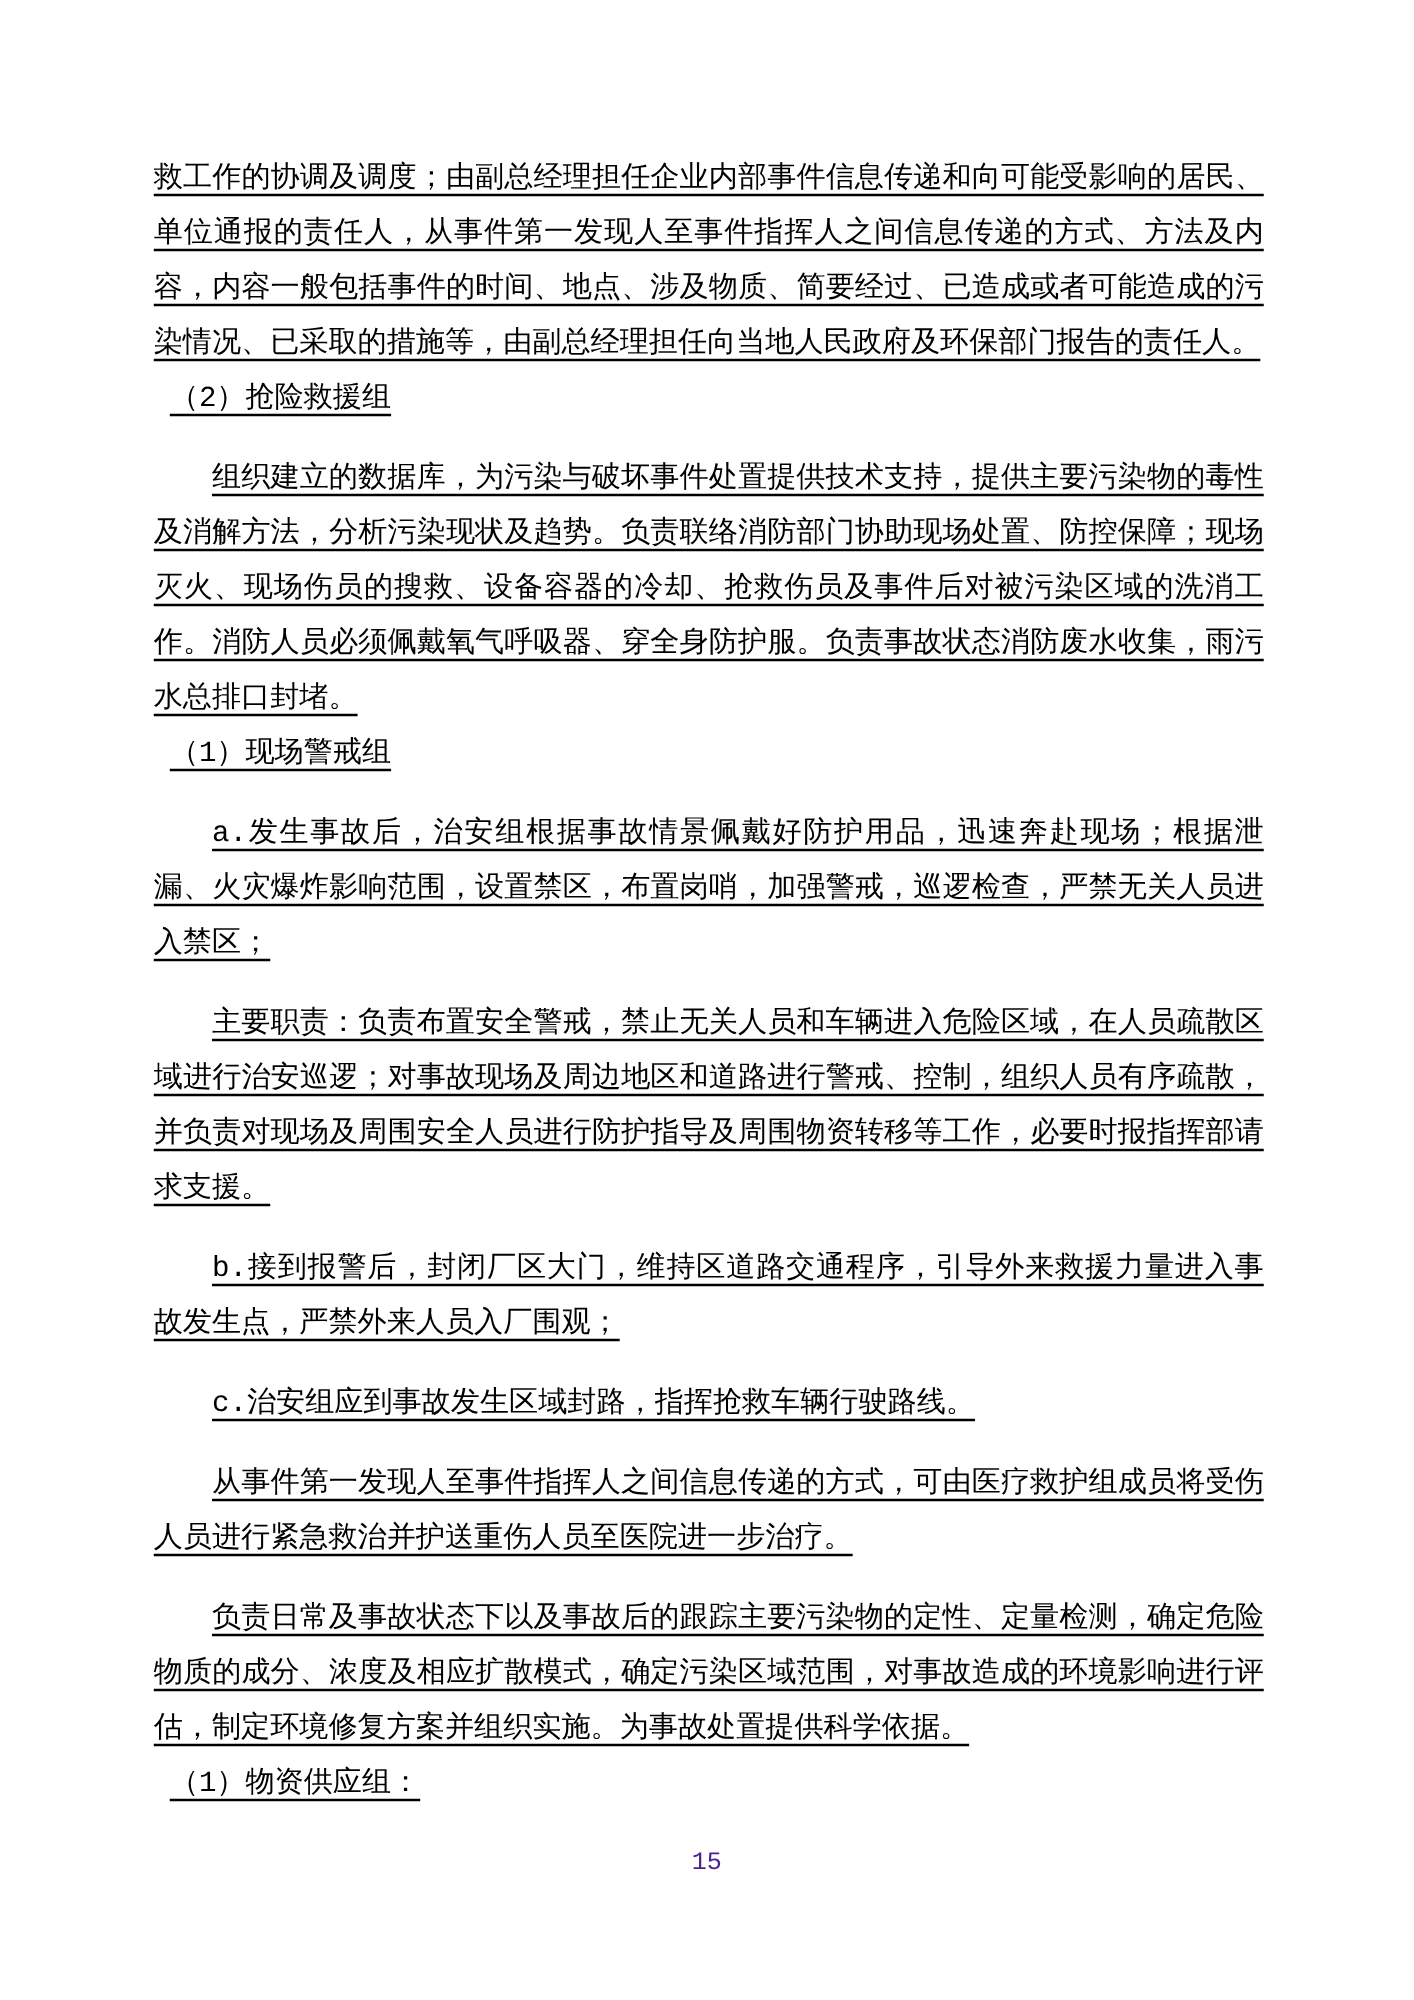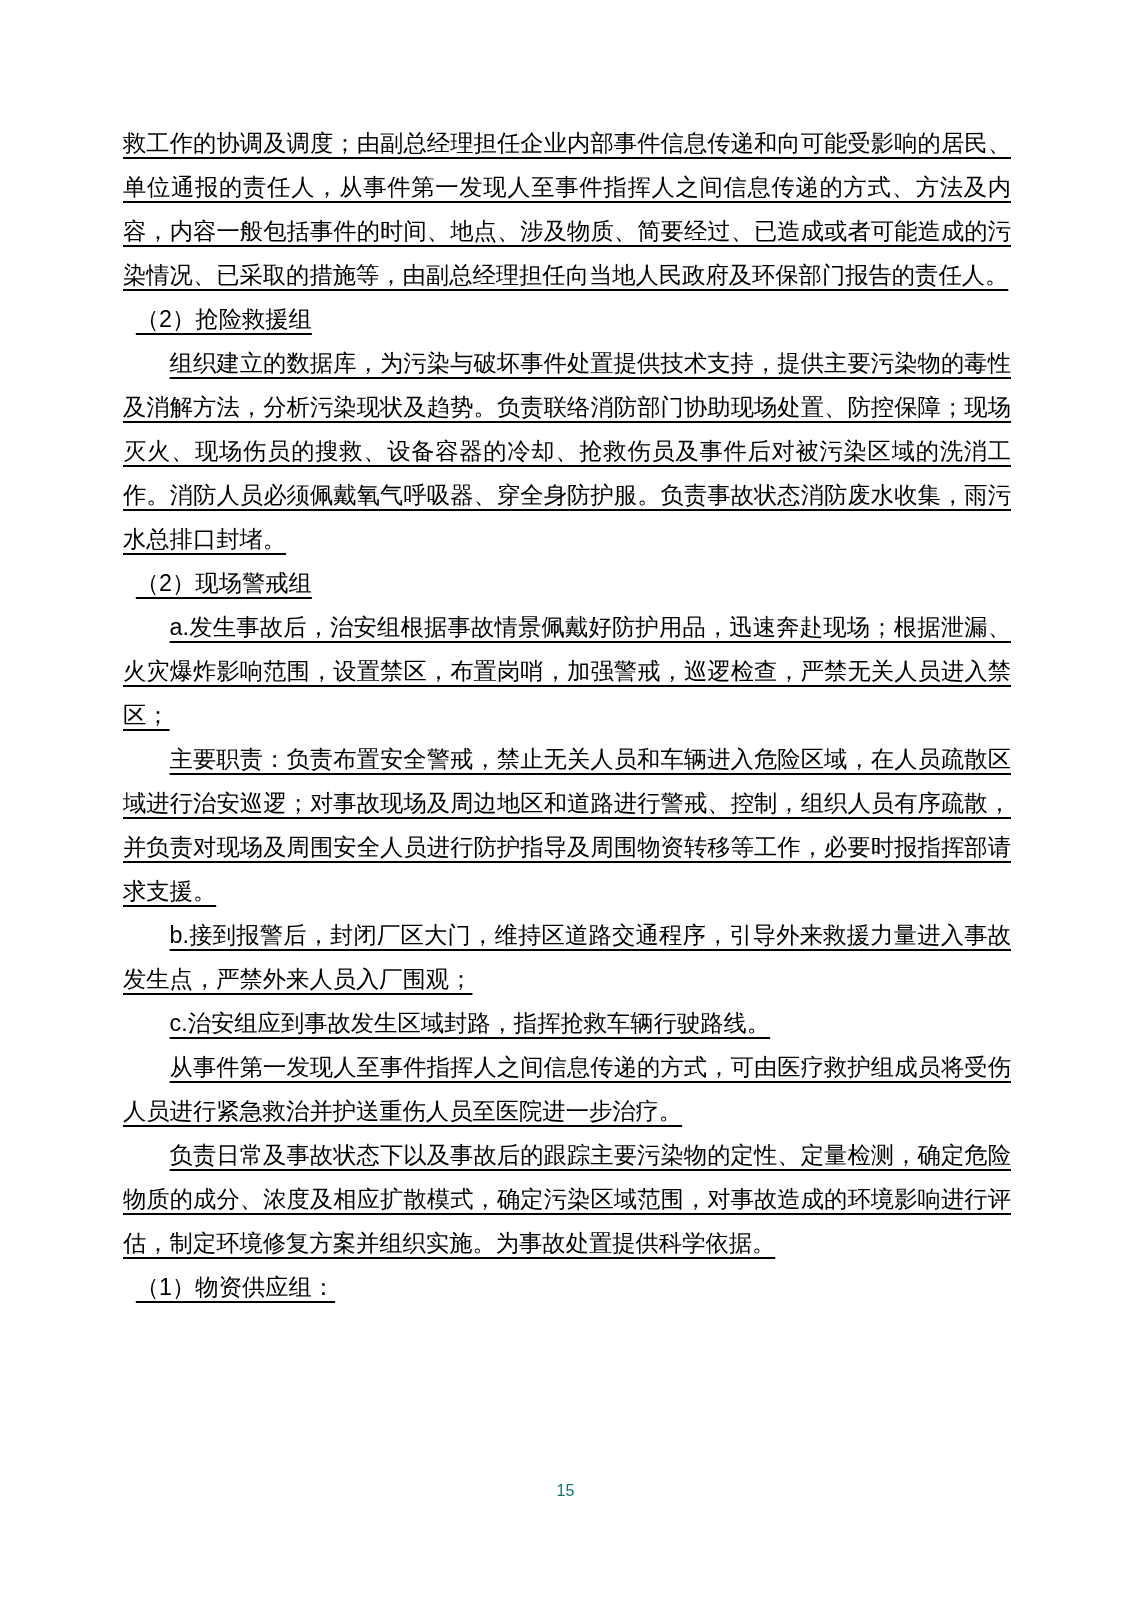--- a/index.html
+++ b/index.html
@@ -7,21 +7,21 @@
     padding: 0;
     background: #ffffff;
   }
   .page {
     position: relative;
     width: 1131px;
     height: 1600px;
     margin: 0 auto;
     background: #ffffff;
     overflow: hidden;
-    font-family: Liberation Sans, sans-serif;
+    font-family: Liberation Mono, monospace;
     color: #000000;
   }
   .content {
     position: absolute;
     top: 121px;
     left: 123px;
     width: 888px;
     font-size: 23.3px;
     line-height: 44px;
     text-align: justify;
@@ -29,43 +29,43 @@
   .para {
     margin: 0;
     padding: 0;
   }
   .para .u {
     text-decoration: underline;
     text-decoration-thickness: 1.5px;
     text-underline-offset: 6px;
     text-decoration-color: #000000;
   }
-  .para.body      { text-indent: 2em; }
+  .para.body      { text-indent: 2em; margin-top: 20px; }
   .para.body-cont { text-indent: 0; }
   .para.heading   { text-indent: 0.55em; }
   .page-number {
     position: absolute;
     top: 1478px;
     left: 0;
     width: 100%;
     text-align: center;
-    font-size: 16px;
+    font-size: 20px;
     line-height: 26px;
-    color: #0f766e;
+    color: #4c1d95;
   }
 </style>
 </head>
 <body>
 
 <div class="page">
   <div class="content">
       <p class="para body-cont"><span class="u">救工作的协调及调度；由副总经理担任企业内部事件信息传递和向可能受影响的居民、单位通报的责任人，从事件第一发现人至事件指挥人之间信息传递的方式、方法及内容，内容一般包括事件的时间、地点、涉及物质、简要经过、已造成或者可能造成的污染情况、已采取的措施等，由副总经理担任向当地人民政府及环保部门报告的责任人。</span></p>
       <p class="para heading"><span class="u">（2）抢险救援组</span></p>
       <p class="para body"><span class="u">组织建立的数据库，为污染与破坏事件处置提供技术支持，提供主要污染物的毒性及消解方法，分析污染现状及趋势。负责联络消防部门协助现场处置、防控保障；现场灭火、现场伤员的搜救、设备容器的冷却、抢救伤员及事件后对被污染区域的洗消工作。消防人员必须佩戴氧气呼吸器、穿全身防护服。负责事故状态消防废水收集，雨污水总排口封堵。</span></p>
-      <p class="para heading"><span class="u">（2）现场警戒组</span></p>
+      <p class="para heading"><span class="u">（1）现场警戒组</span></p>
       <p class="para body"><span class="u">a.发生事故后，治安组根据事故情景佩戴好防护用品，迅速奔赴现场；根据泄漏、火灾爆炸影响范围，设置禁区，布置岗哨，加强警戒，巡逻检查，严禁无关人员进入禁区；</span></p>
       <p class="para body"><span class="u">主要职责：负责布置安全警戒，禁止无关人员和车辆进入危险区域，在人员疏散区域进行治安巡逻；对事故现场及周边地区和道路进行警戒、控制，组织人员有序疏散，并负责对现场及周围安全人员进行防护指导及周围物资转移等工作，必要时报指挥部请求支援。</span></p>
       <p class="para body"><span class="u">b.接到报警后，封闭厂区大门，维持区道路交通程序，引导外来救援力量进入事故发生点，严禁外来人员入厂围观；</span></p>
       <p class="para body"><span class="u">c.治安组应到事故发生区域封路，指挥抢救车辆行驶路线。</span></p>
       <p class="para body"><span class="u">从事件第一发现人至事件指挥人之间信息传递的方式，可由医疗救护组成员将受伤人员进行紧急救治并护送重伤人员至医院进一步治疗。</span></p>
       <p class="para body"><span class="u">负责日常及事故状态下以及事故后的跟踪主要污染物的定性、定量检测，确定危险物质的成分、浓度及相应扩散模式，确定污染区域范围，对事故造成的环境影响进行评估，制定环境修复方案并组织实施。为事故处置提供科学依据。</span></p>
       <p class="para heading"><span class="u">（1）物资供应组：</span></p>
     </div>
   <div class="page-number">15</div>
 </div>

